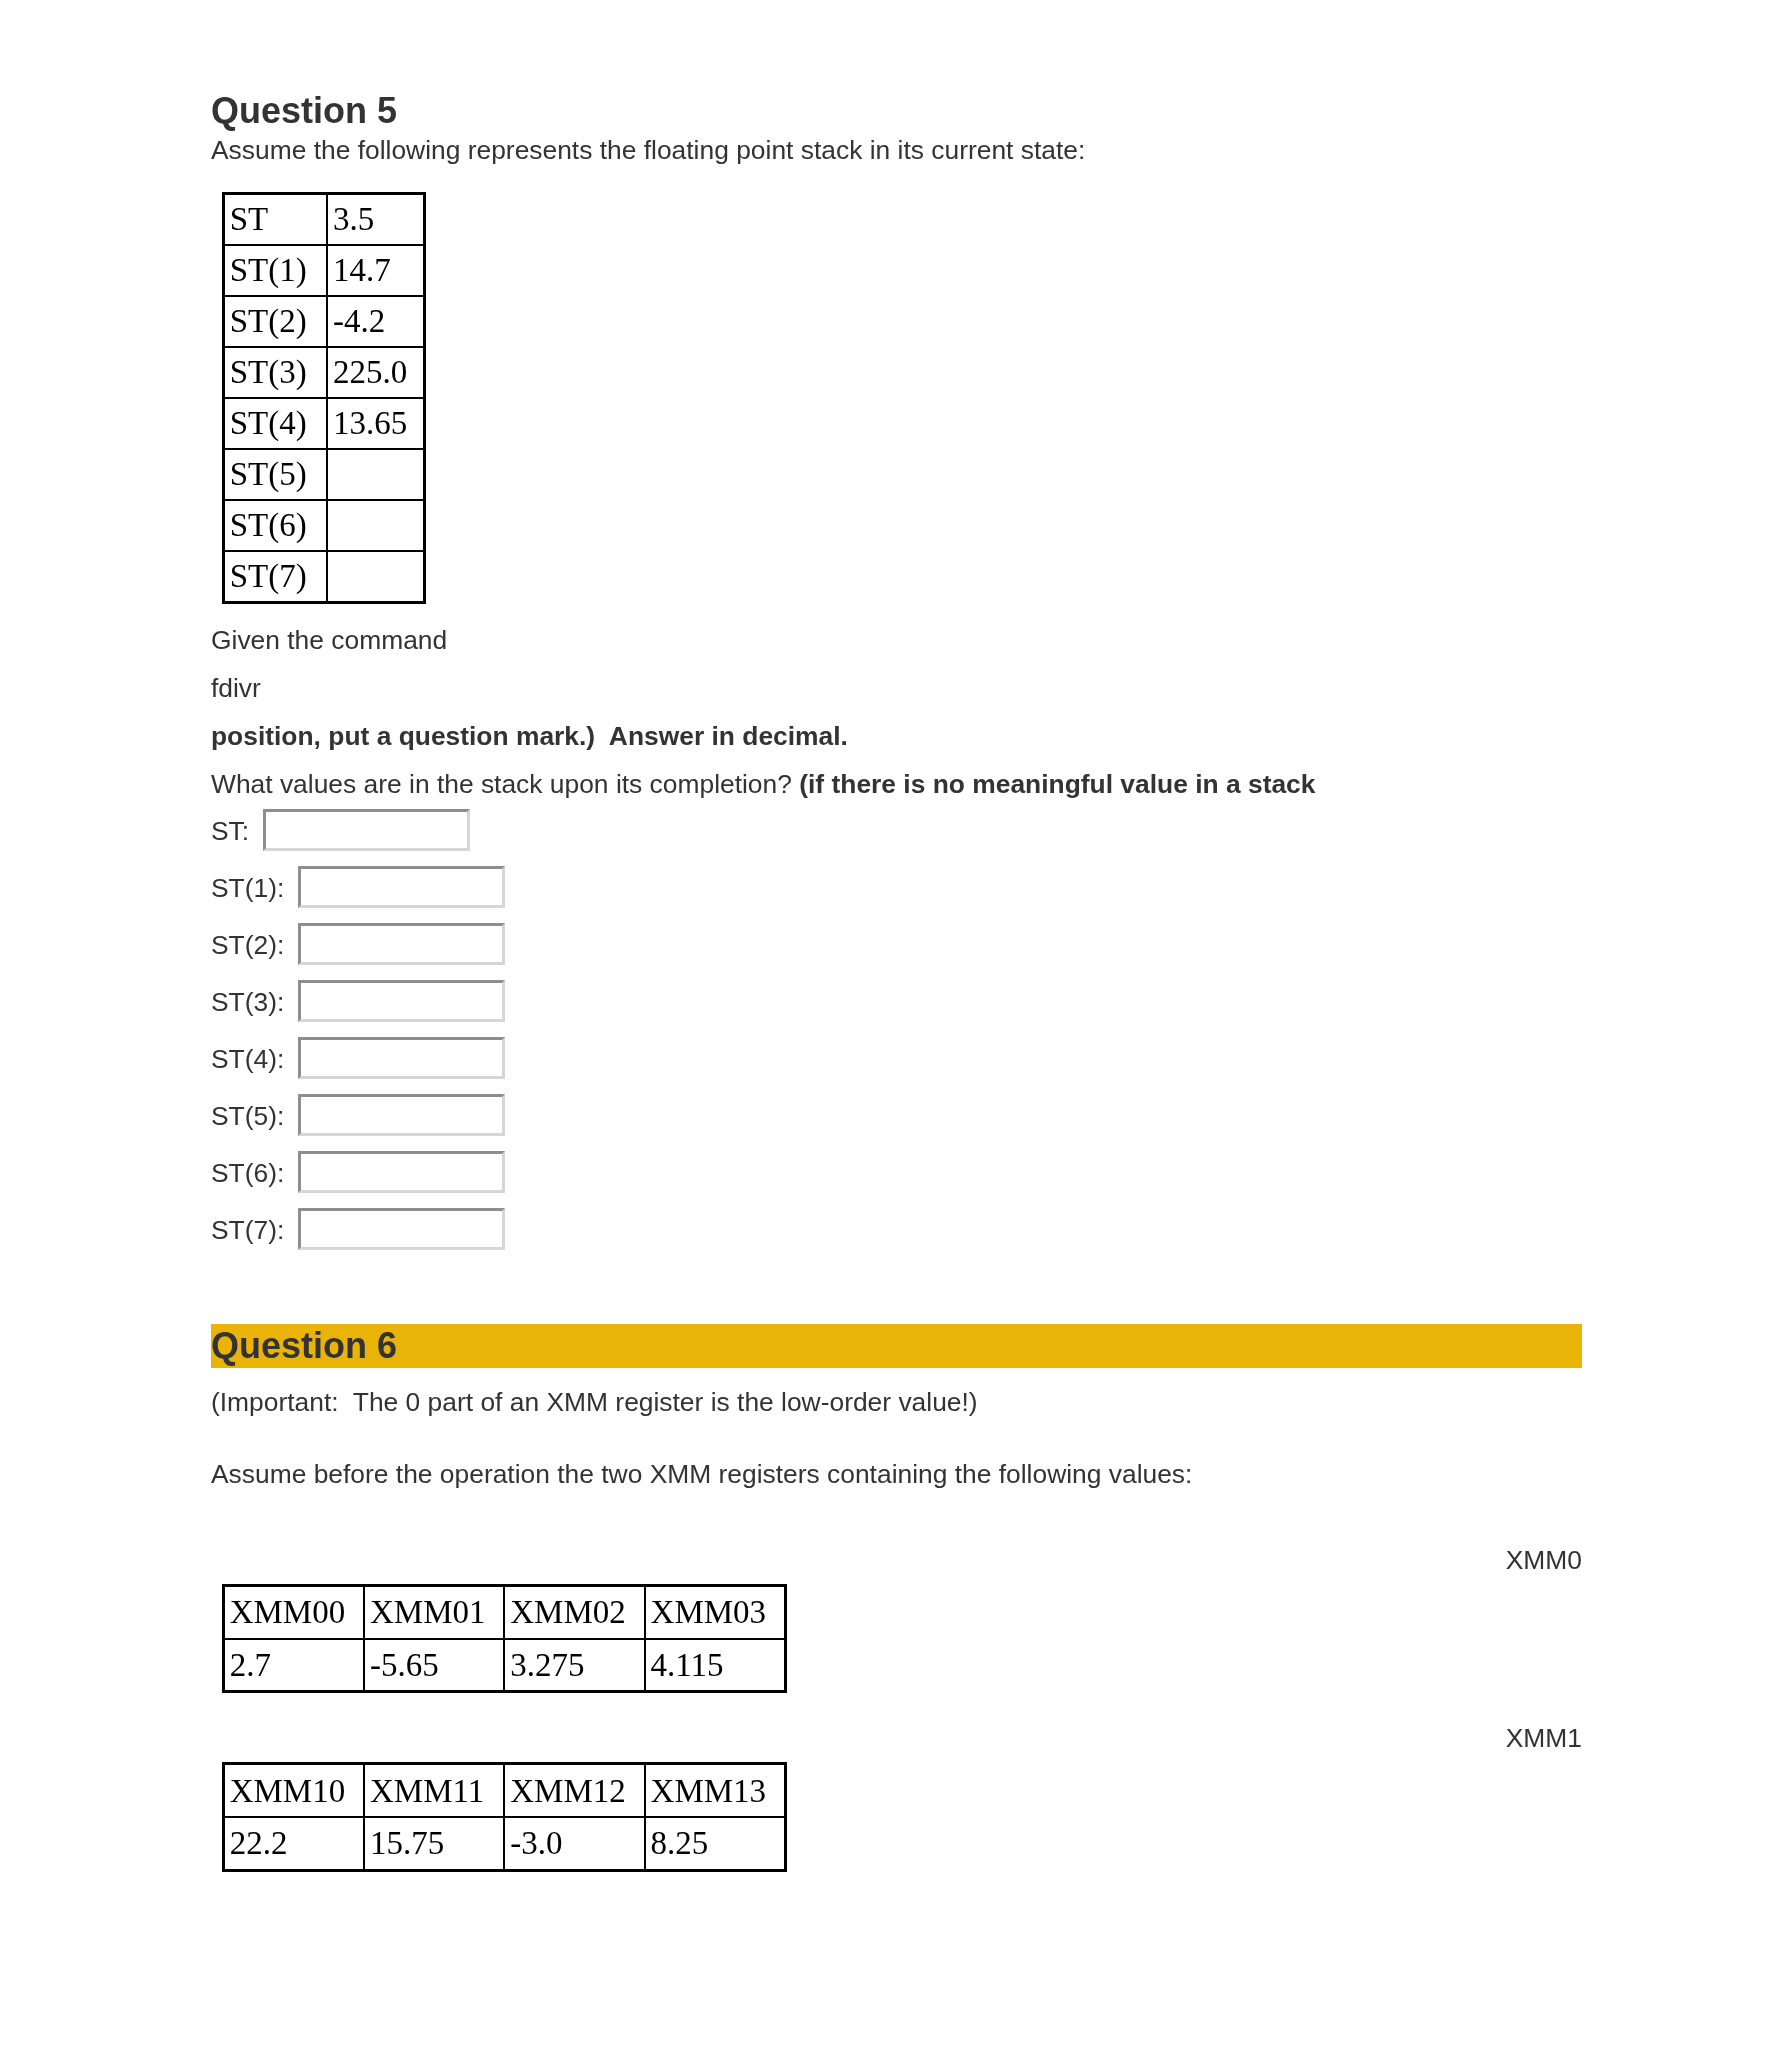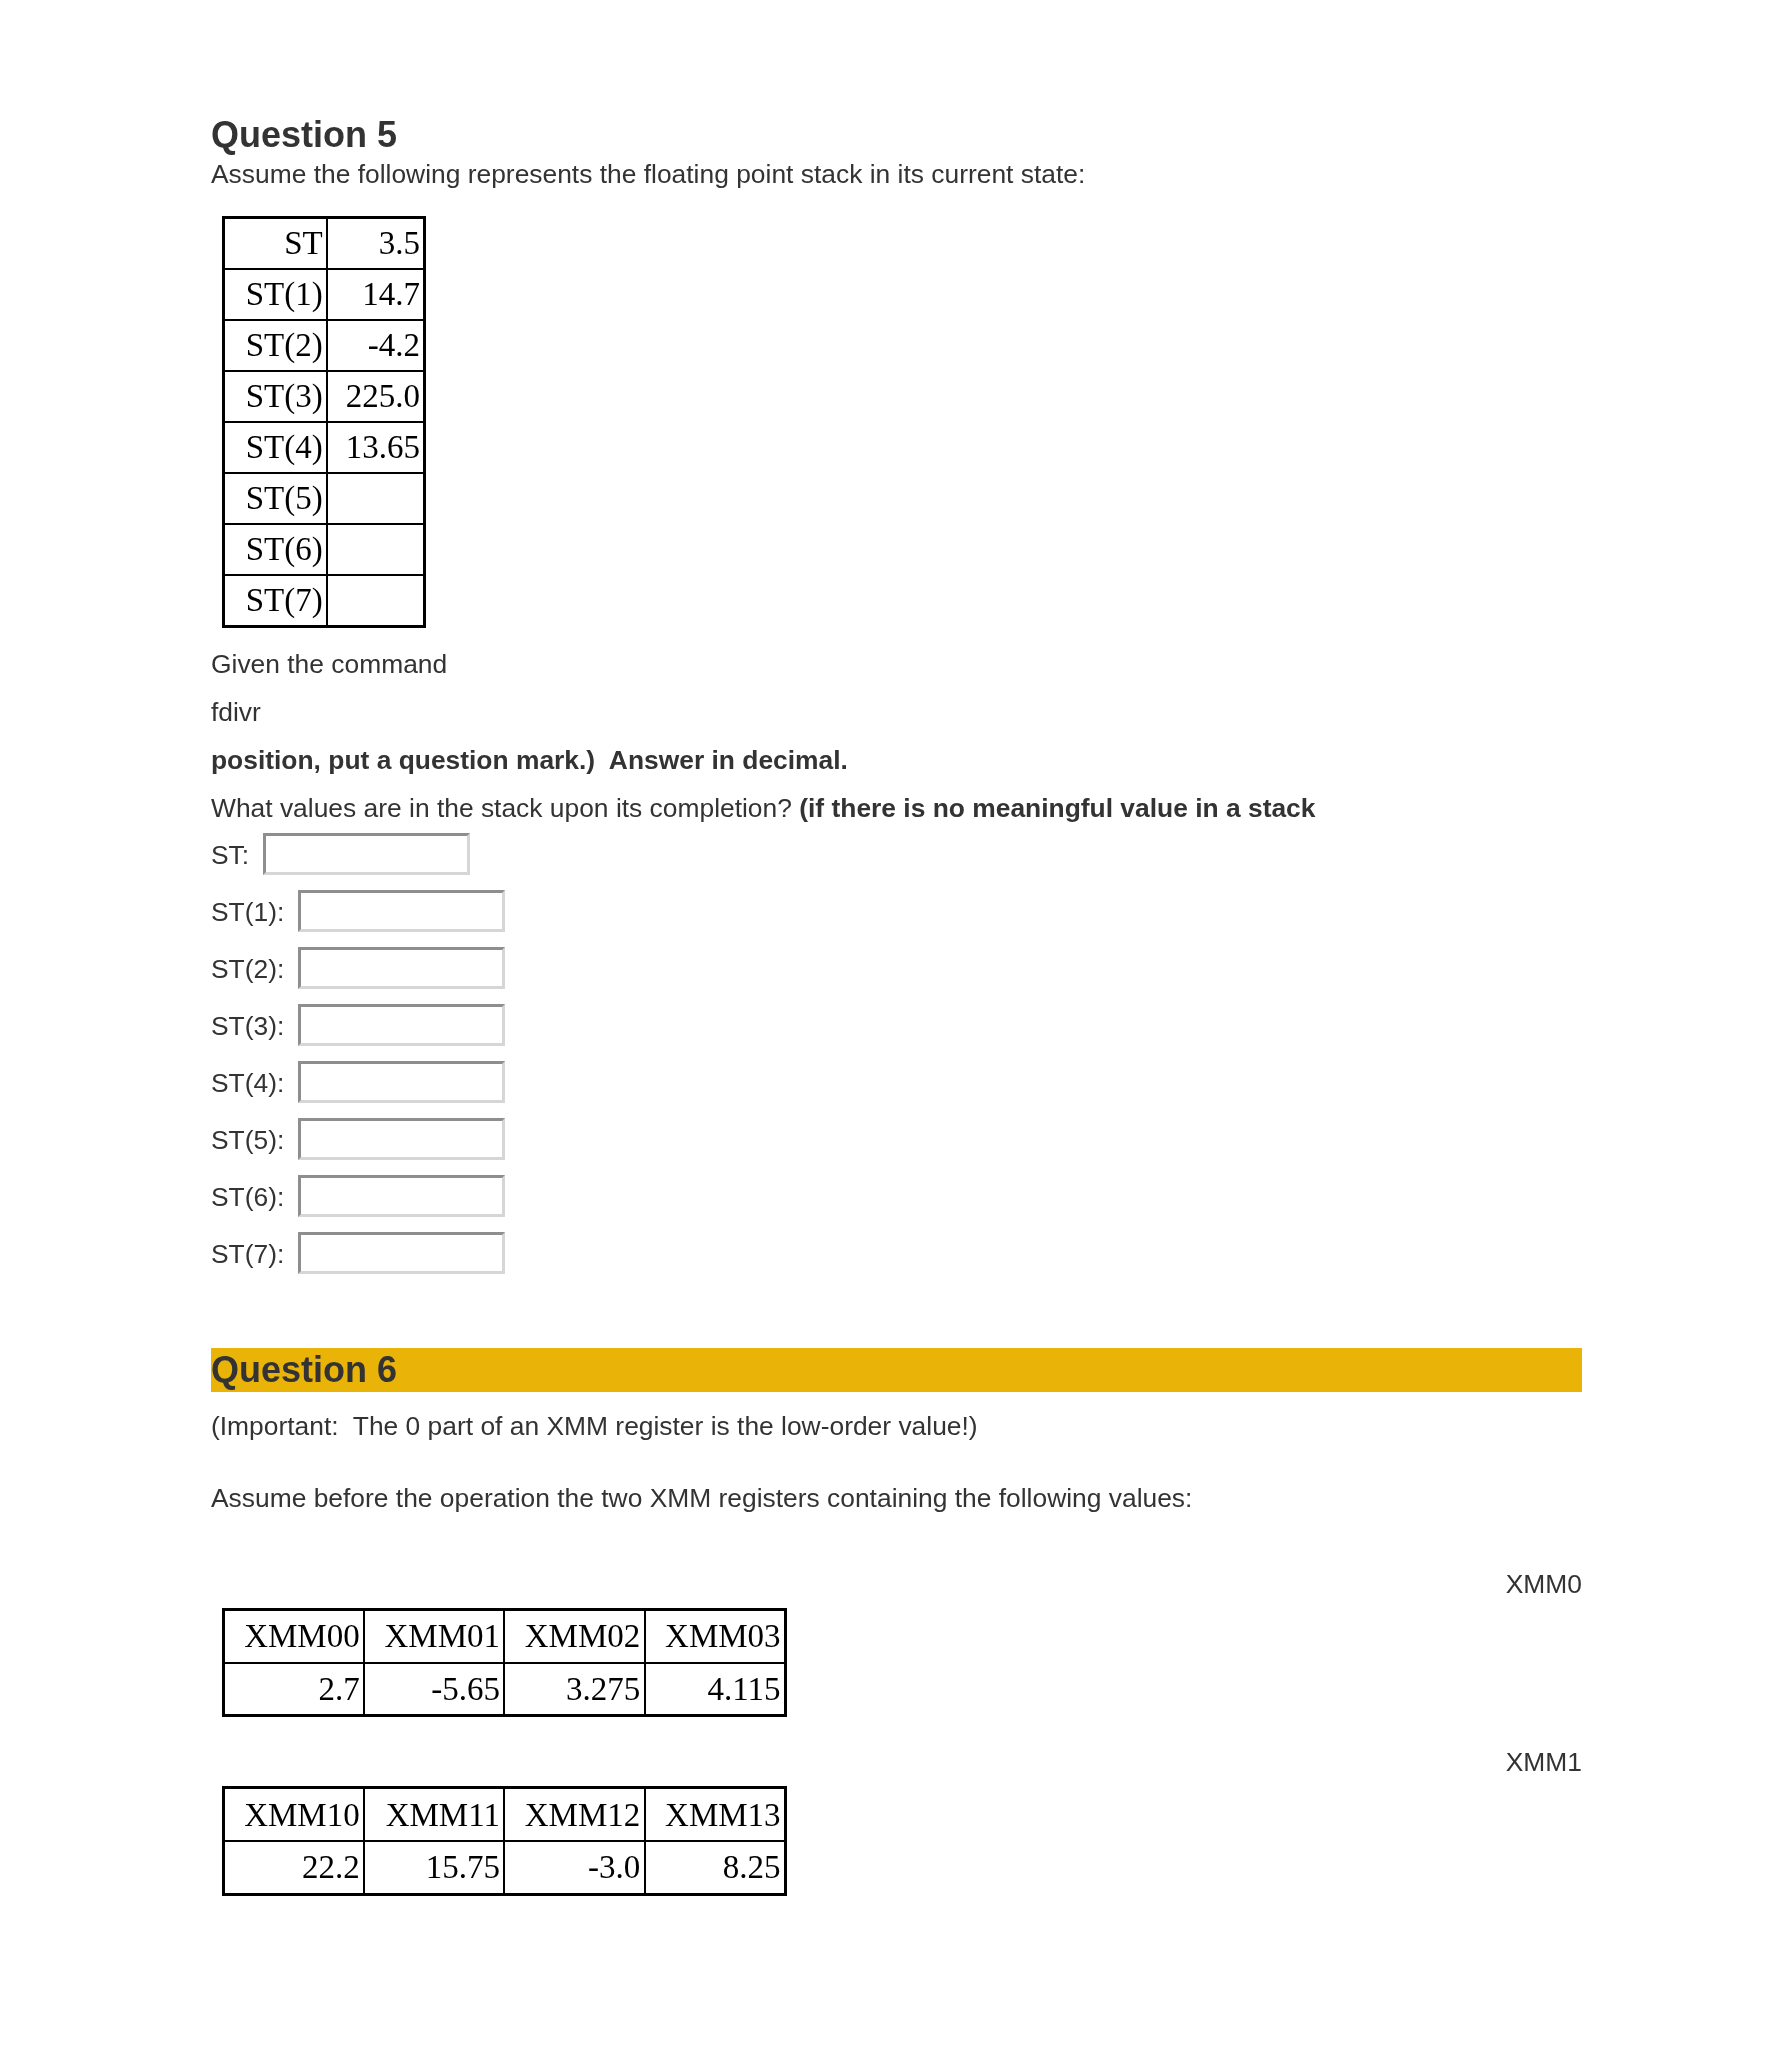--- a/index.html
+++ b/index.html
@@ -7,21 +7,21 @@
     position: relative;
     width: 1784px;
     height: 2309px;
     background: #ffffff;
     overflow: hidden;
     font-family: "Liberation Sans", sans-serif;
     color: #333333;
   }
   .content {
     box-sizing: border-box;
-    padding: 113px 202px 0 211px; 
+    padding: 89px 202px 0 211px; 
     width: 1784px;
   }
 
   
   h2.qtitle {
     margin: 0;
     font-size: 36px;
     font-weight: bold;
     line-height: 43px;
     color: #333333;
@@ -38,21 +38,20 @@
   }
   .intro { margin-bottom: 8px; }
 
   
   table.serif-table {
     border-collapse: collapse;
     table-layout: fixed;
     font-family: "Liberation Serif", serif;
     color: #000000;
     border: 3.3px solid #000000;
-    text-align: right;
   }
   table.serif-table td {
     border: 2.1px solid #000000;
     font-size: 33px;
     line-height: 39px;
     padding: 5px 3.3px 5px 5px;
     overflow: hidden;
     white-space: nowrap;
     vertical-align: middle;
   }

